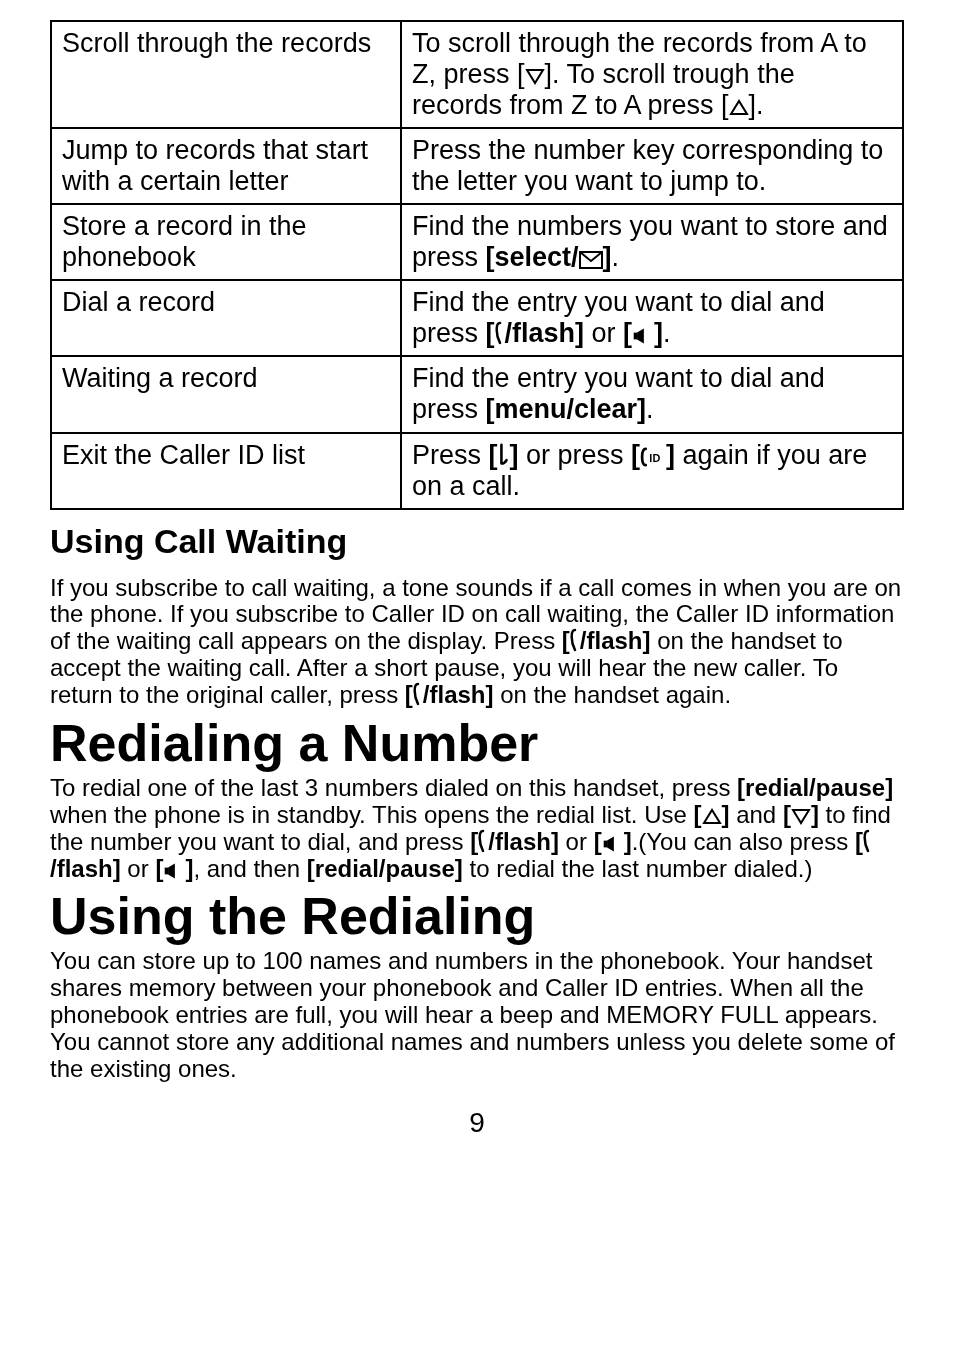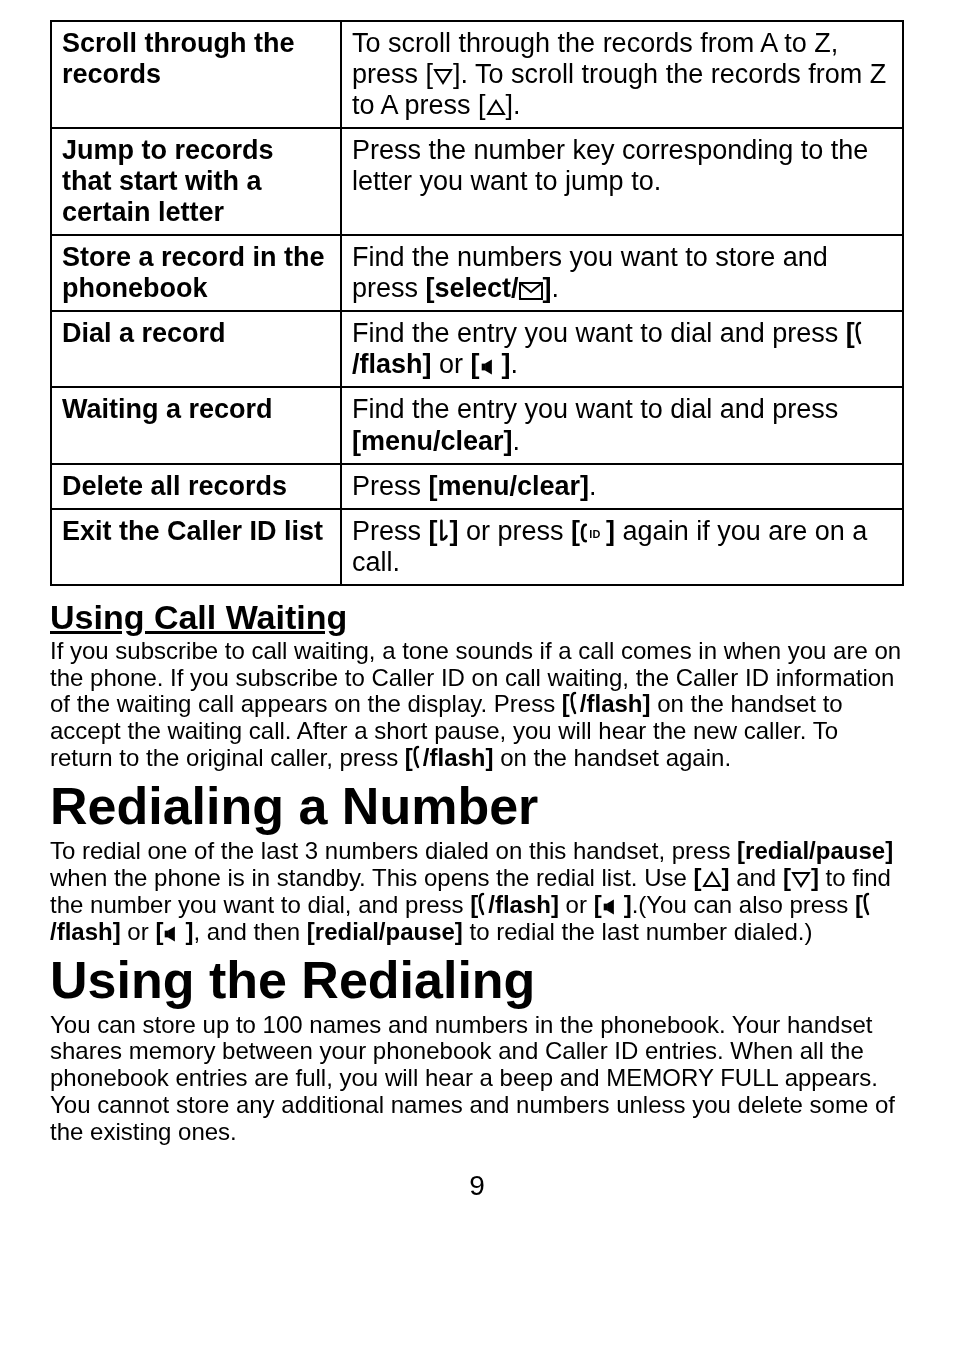--- a/index.html
+++ b/index.html
@@ -16,27 +16,26 @@
     width: 100%;
     margin-bottom: 12px;
   }
   td {
     border: 2px solid #000;
     padding: 6px 10px;
     font-size: 27px;
     vertical-align: top;
     line-height: 1.15;
   }
-  td.leftcol { width: 290px; font-weight: bold; }
+  td.leftcol { width: 350px; }
   .bold { font-weight: bold; }
   h2 {
     font-size: 34px;
     font-weight: bold;
-    margin: 6px 0 1px 0;
-    text-decoration: underline;
+    margin: 6px 0 14px 0;
   }
   h1 {
     font-size: 52px;
     font-weight: bold;
     margin: 0 0 2px 0;
   }
   p.body {
     font-size: 24px;
     line-height: 1.12;
     margin-bottom: 4px;
@@ -114,26 +113,20 @@
             </svg><span>]</span></span><span>.</span>
     </td>
   </tr>
   <tr>
     <td class="leftcol">Waiting a record</td>
     <td>
       <span>Find the entry you want to dial and press </span><span class="bold">[menu/clear]</span><span>.</span>
     </td>
   </tr>
   <tr>
-    <td class="leftcol">Delete all records</td>
-    <td>
-      <span>Press </span><span class="bold">[menu/clear]</span><span>.</span>
-    </td>
-  </tr>
-  <tr>
     <td class="leftcol">Exit the Caller ID list</td>
     <td>
       <span>Press </span><span class="bold"><span>[</span><svg class="icon" width="12" height="24">
               <use href="#end"></use>
             </svg><span>]</span></span><span> or press </span><span class="bold"><span>[</span><svg class="icon" width="26" height="20">
               <use href="#cid"></use>
             </svg><span>]</span></span><span> again if you are on a call.</span>
     </td>
   </tr>
 </tbody>

